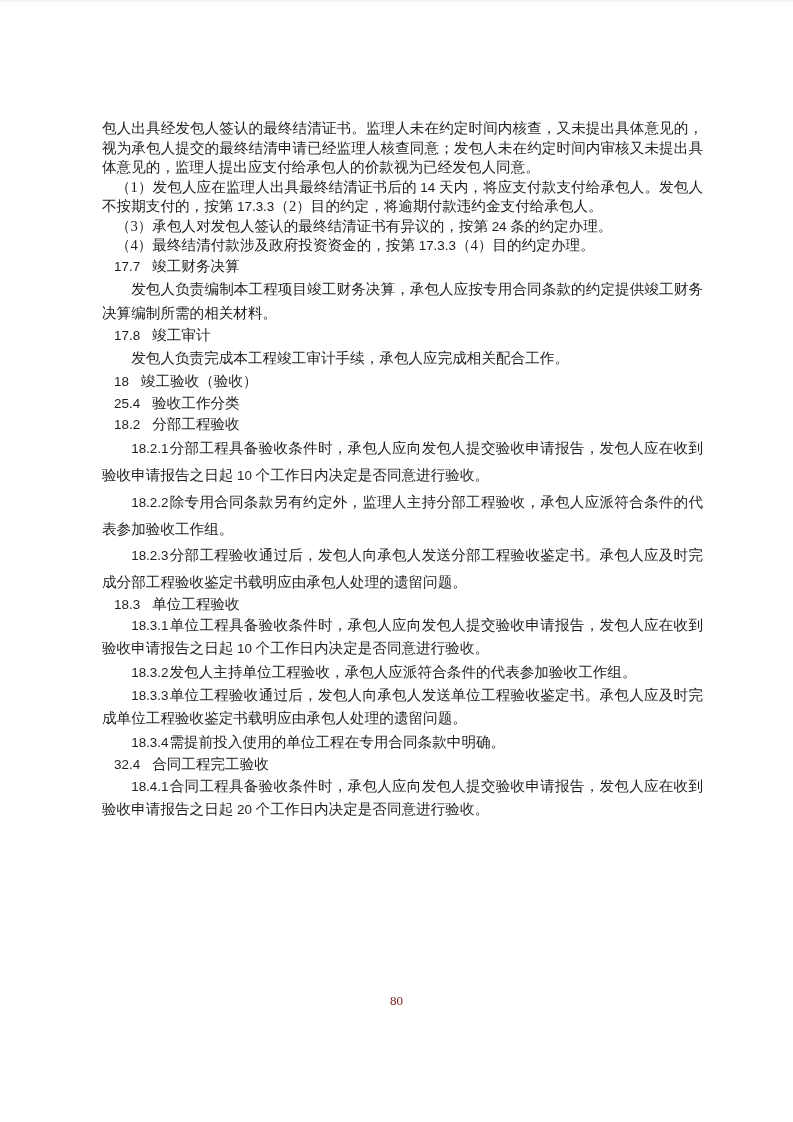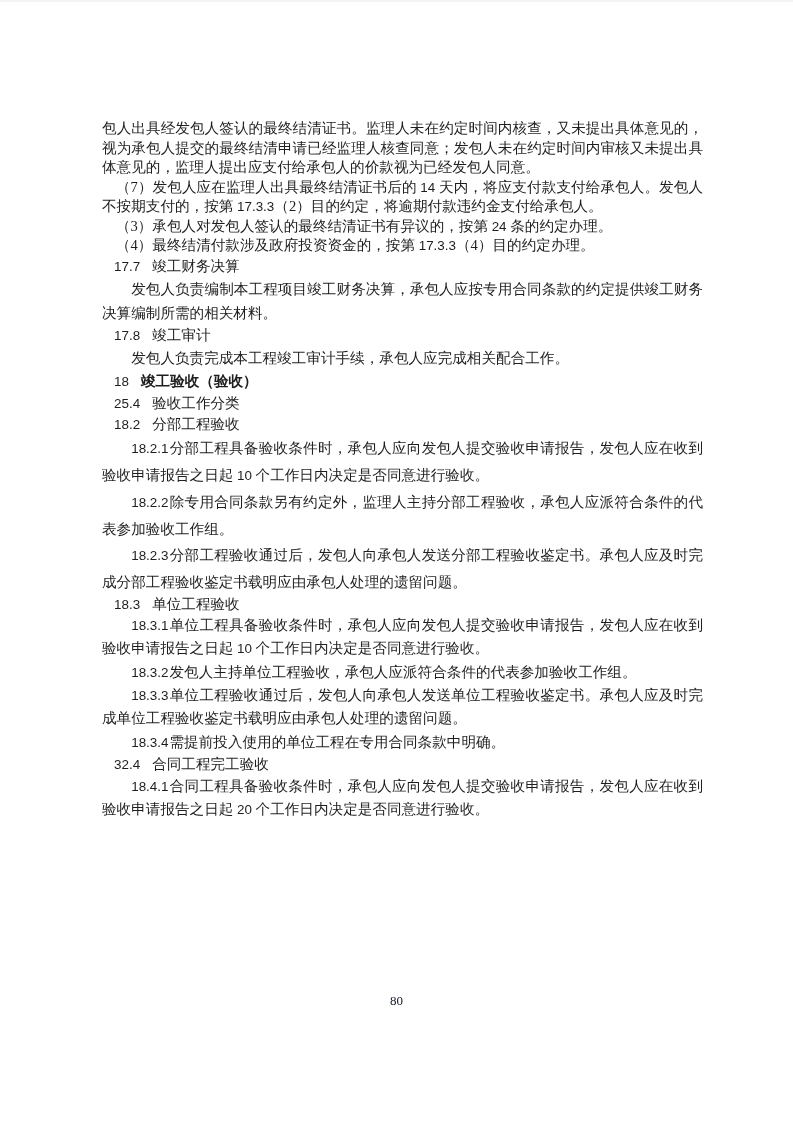--- a/index.html
+++ b/index.html
@@ -28,21 +28,21 @@
   
   .num{
     font-family:"Liberation Sans","DejaVu Sans",sans-serif;
     font-weight:400;
     font-size:0.92em;
   }
   .cnum{margin-right:1px;}
   .hnum{margin-right:12px;margin-left:12px;}
   .h3 .htitle{font-weight:400;}
   .h2{font-weight:700;font-size:15.4px;}
-  .h2 .htitle{font-weight:700;margin-top:14px;}
+  .h2 .htitle{font-weight:400;margin-top:14px;}
   
   .b-cont {line-height:19.5px;}
   .b-i2,.b-i3,.b-i4{line-height:19.5px;text-indent:.95em;}
   .b-h177{margin-top:2px;line-height:20px;}
   .b-p177{margin-top:6px;line-height:24px;text-indent:2em;}
   .b-h178{margin-top:4px;line-height:20px;}
   .b-p178{margin-top:8px;line-height:24px;text-indent:2em;}
   .b-h18 {margin-top:6px;line-height:22px;}
   .b-h181{margin-top:4px;line-height:20px;}
   .b-p181{margin-top:2px;line-height:23.5px;text-indent:2em;}
@@ -56,32 +56,32 @@
   .b-c1833{margin-top:3px;line-height:23.5px;text-indent:2em;}
   .b-c1834{margin-top:5px;line-height:23px;text-indent:2em;}
   .b-h184{margin-top:3px;line-height:20px;}
   .b-c1841{margin-top:3px;line-height:23px;text-indent:2em;}
   .footer{
     position:absolute;
     left:0;top:991px;
     width:793px;
     text-align:center;
     font-size:13px;
-    color:#0f172a;
+    color:#7f1d1d;
   }
 </style>
 </head>
 <body>
 
 <div class="page">
   <div class="content">
 
     <p class="b-cont">包人出具经发包人签认的最终结清证书。监理人未在约定时间内核查，又未提出具体意见的，视为承包人提交的最终结清申请已经监理人核查同意；发包人未在约定时间内审核又未提出具体意见的，监理人提出应支付给承包人的价款视为已经发包人同意。</p>
 
-    <p class="b-i2"><span>（7）发包人应在监理人出具最终结清证书后的 </span><b class="num">14</b><span> 天内，将应支付款支付给承包人。发包人不按期支付的，按第 </span><b class="num">17.3.3</b><span>（2）目的约定，将逾期付款违约金支付给承包人。</span></p>
+    <p class="b-i2"><span>（1）发包人应在监理人出具最终结清证书后的 </span><b class="num">14</b><span> 天内，将应支付款支付给承包人。发包人不按期支付的，按第 </span><b class="num">17.3.3</b><span>（2）目的约定，将逾期付款违约金支付给承包人。</span></p>
 
     <p class="b-i3"><span>（3）承包人对发包人签认的最终结清证书有异议的，按第 </span><b class="num">24</b><span> 条的约定办理。</span></p>
 
     <p class="b-i4"><span>（4）最终结清付款涉及政府投资资金的，按第 </span><b class="num">17.3.3</b><span>（4）目的约定办理。</span></p>
 
     <p class="h3 b-h177"><b class="num hnum">17.7</b><span class="htitle">竣工财务决算</span></p>
 
     <p class="b-p177">发包人负责编制本工程项目竣工财务决算，承包人应按专用合同条款的约定提供竣工财务决算编制所需的相关材料。</p>
 
     <p class="h3 b-h178"><b class="num hnum">17.8</b><span class="htitle">竣工审计</span></p>

